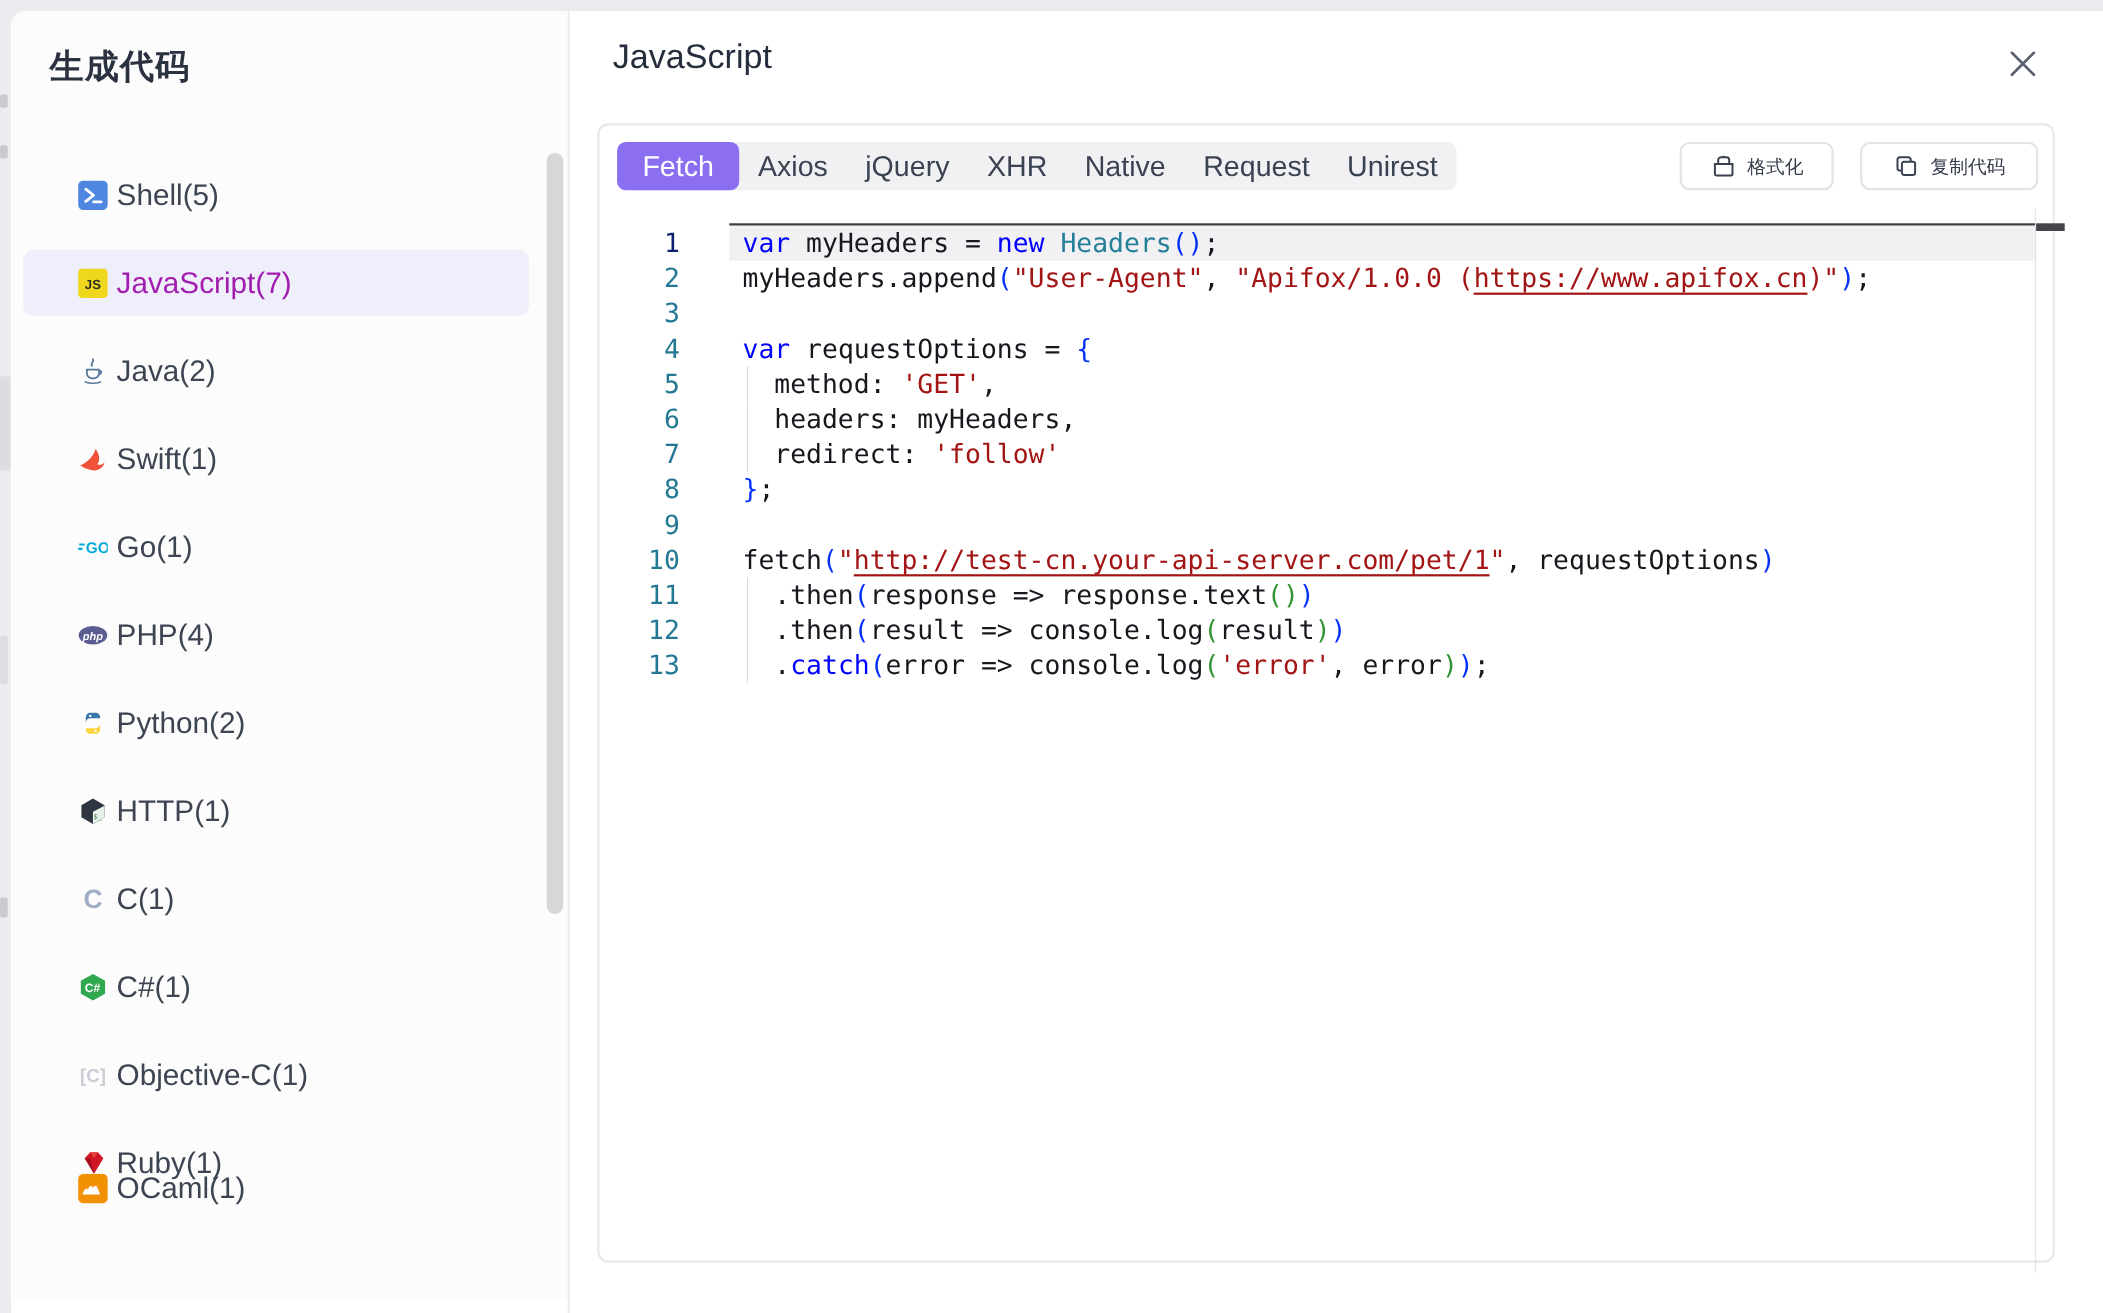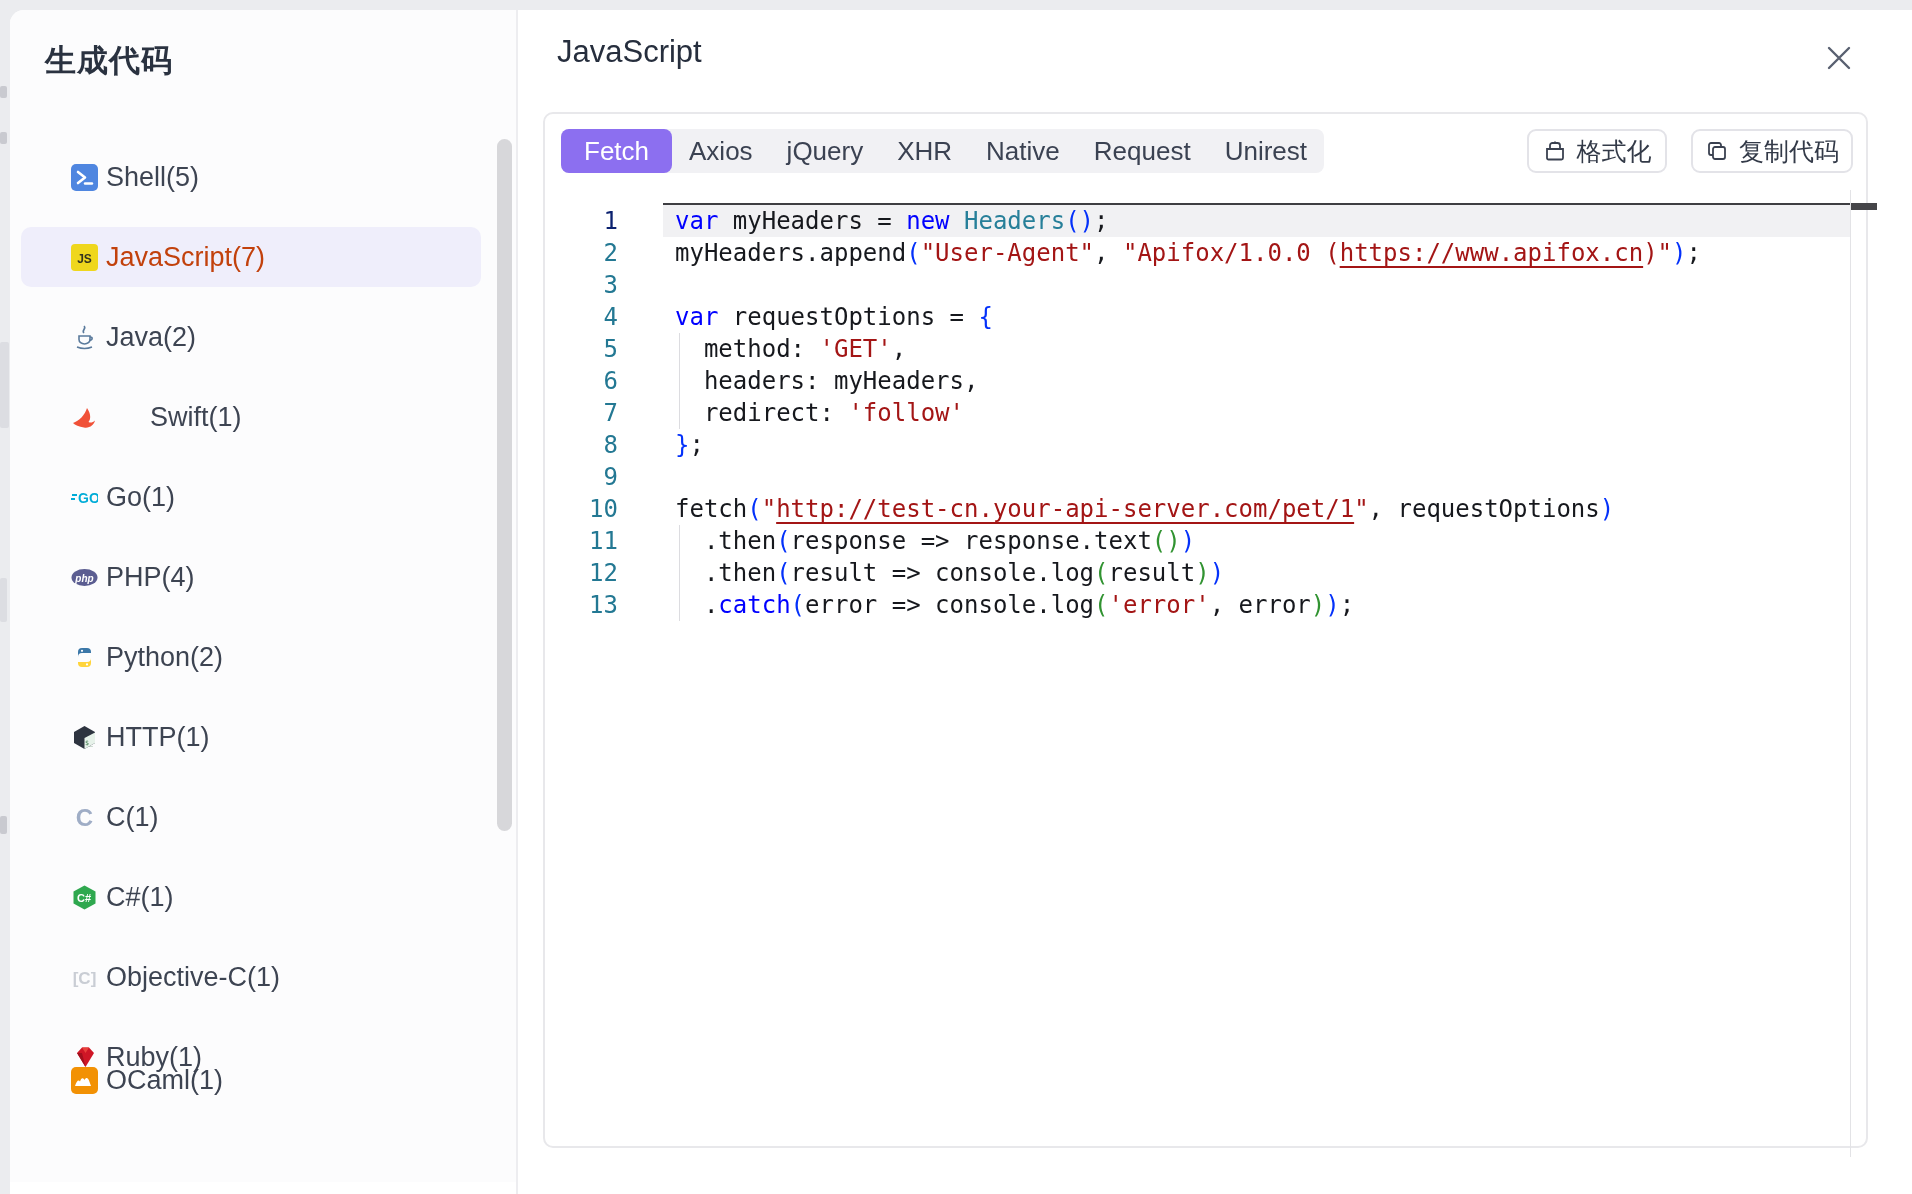--- a/index.html
+++ b/index.html
@@ -6,31 +6,31 @@
   .stage{position:relative;width:1912px;height:1194px;background:#ebecef;overflow:hidden;}
   .dialog{position:absolute;left:10px;top:10px;width:1902px;height:1184px;background:#ffffff;border-radius:14px 0 0 0;overflow:hidden;}
   .artifact{position:absolute;background:#c9cad0;border-radius:2px;}
   
   .sidebar{position:absolute;left:10px;top:10px;width:506px;height:1172px;background:#fcfcfd;}
   .sidebar-title{position:absolute;left:35px;top:30px;font-size:31px;font-weight:700;color:#2a3240;letter-spacing:1px;}
   .lang-item{position:absolute;left:11px;width:460px;height:60px;border-radius:10px;display:flex;align-items:center;cursor:pointer;}
   .lang-item .ic{width:27px;height:27px;margin-left:50px;flex:0 0 27px;display:flex;align-items:center;justify-content:center;}
   .lang-item .lb{margin-left:8px;font-size:27px;color:#3d4452;}
   .lang-item.active{background:#efeefb;}
-  .lang-item.active .lb{color:#c2410c;}
+  .lang-item.active .lb{color:#a21caf;}
   .side-scrollbar{position:absolute;left:487px;top:129px;width:15px;height:692px;background:#d7d7da;border-radius:8px;}
   .v-divider{position:absolute;left:506px;top:0;width:2px;height:1184px;background:#ededf0;}
   
   .main-title{position:absolute;left:557px;top:34px;font-size:31px;font-weight:500;color:#262e3d;}
   .close-btn{position:absolute;left:1817px;top:38px;width:44px;height:44px;display:flex;align-items:center;justify-content:center;cursor:pointer;}
   .panel{position:absolute;left:543px;top:112px;width:1325px;height:1036px;border:2px solid #e8e8eb;border-radius:10px;background:#fff;box-sizing:border-box;}
   .tabbar{position:absolute;left:561px;top:129px;height:44px;display:inline-flex;align-items:stretch;background:#f1f1f4;border-radius:8px;}
   .tab{display:flex;align-items:center;padding:0 17px;font-size:26px;color:#3b4252;cursor:pointer;white-space:nowrap;}
   .tab.active{background:#8c6ff0;color:#ffffff;border-radius:8px;padding:0 23px;}
-  .tool-btn{position:absolute;top:129px;height:44px;display:flex;align-items:center;justify-content:center;gap:10px;background:#fff;border:2px solid #e3e3e8;border-radius:9px;font-size:25px;color:#333a48;box-sizing:border-box;cursor:pointer;}
+  .tool-btn{position:absolute;top:129px;height:44px;display:flex;align-items:center;justify-content:center;gap:10px;background:#fff;border:2px solid #e3e3e8;border-radius:9px;font-size:17px;color:#333a48;box-sizing:border-box;cursor:pointer;}
   
   .active-line-band{position:absolute;left:653px;top:193px;width:1187px;height:34px;background:#f1f1f3;border-top:2px solid #3e3e42;box-sizing:border-box;}
   .ruler-line{position:absolute;left:1840px;top:180px;width:1px;height:967px;background:#e3e3e6;}
   .cursor-mark{position:absolute;left:1841px;top:193px;width:26px;height:7px;background:#454549;}
   .gutter{position:absolute;left:544px;top:195px;width:64px;}
   .gutter .ln{height:32px;line-height:32px;text-align:right;font-family:"DejaVu Sans Mono","Liberation Mono",monospace;font-size:24px;color:#237893;}
   .gutter .ln.active{color:#0b216f;}
   .code{position:absolute;left:665px;top:195px;}
   .code .cl{position:relative;height:32px;line-height:32px;white-space:pre;font-family:"DejaVu Sans Mono","Liberation Mono",monospace;font-size:24px;color:#16181d;}
   .code .cl.guide:before{content:"";position:absolute;left:4px;top:0;bottom:0;border-left:1px solid #dcdce0;}
@@ -81,21 +81,21 @@
             <span class="ic">
               <svg width="27" height="27" viewBox="0 0 27 27" fill="none" stroke="#5a7a9c" stroke-width="1.6">
                 <path d="M13 2 c3 2.5 -3 4.5 0 7"></path>
                 <path d="M8 12 h11 v3.5 a5.5 4.5 0 0 1 -11 0 z"></path>
                 <path d="M19 13 c3 0 3 3 -1 3.5"></path>
                 <path d="M6 23 c5 2 10 2 15 0" stroke-width="1.4"></path>
               </svg>
             </span>
             <span class="lb">Java(2)</span>
           </div>
-          <div class="lang-item" style="top: 377px; gap: 44px;">
+          <div class="lang-item" style="top: 377px;">
             <span class="ic">
               <svg width="27" height="27" viewBox="0 0 27 27">
                 <path d="M2 19 C8 17 14 11 16 4 C20 10 20 15 17.5 18 C19.5 19 21.5 18.8 24 16.5 C23 21 18.5 24.5 13 23.5 C8 22.6 4 21 2 19 Z" fill="#f05138"></path>
               </svg>
             </span>
             <span class="lb">Swift(1)</span>
           </div>
           <div class="lang-item" style="top: 457px;">
             <span class="ic">
               <svg width="27" height="27" viewBox="0 0 27 27">

